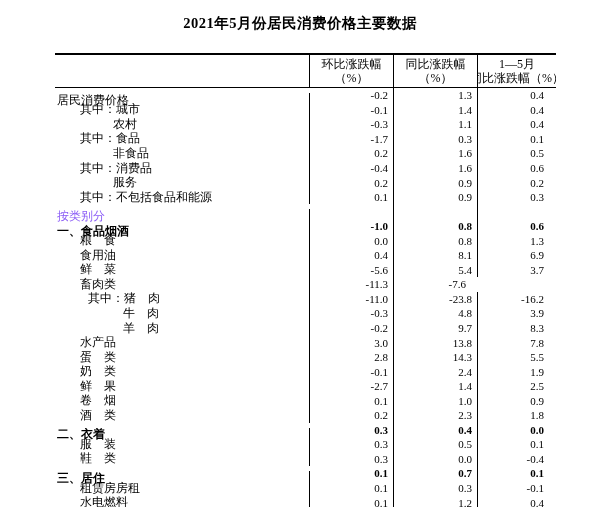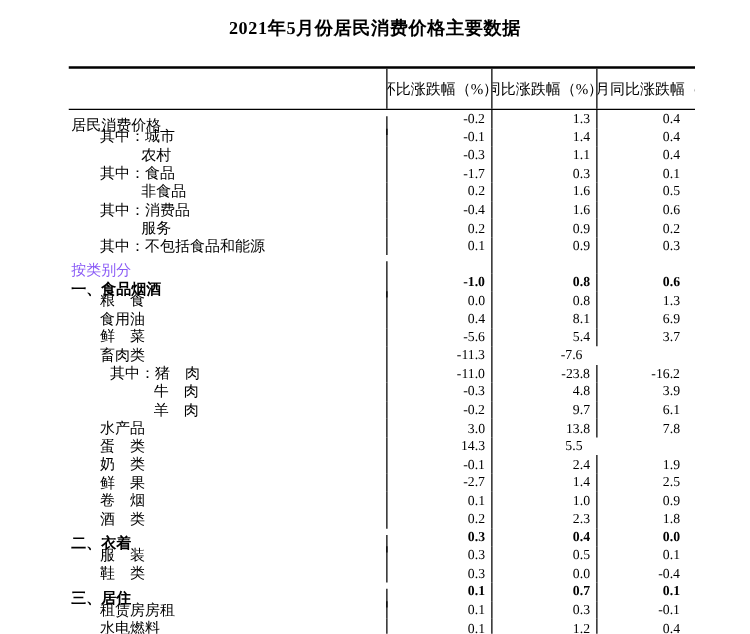--- a/index.html
+++ b/index.html
@@ -33,21 +33,21 @@
     height:100%;
     box-sizing:border-box;
     display:flex;align-items:center;
     white-space:pre;
     overflow:hidden;
   }
   .label-col{border-right:1px solid #000;}
   .c1,.c2{border-right:1px solid #000;text-align:center;}
   .th{
     justify-content:center;text-align:center;
-    flex-direction:row;
+    flex-direction:column;
     font-size:12px;line-height:14px;
   }
   .label{font-size:12px;}
   .num{
     justify-content:flex-end;
     font-size:11px;
     padding-right:5px;
   }
   .c3.num{padding-right:12px;}
   .bold .td{font-weight:bold;}
@@ -172,30 +172,31 @@
       <div class="tr body-row">
     <div class="td label-col label ind4">牛　肉</div>
     <div class="td c1 num">-0.3</div>
     <div class="td c2 num">4.8</div>
     <div class="td c3 num">3.9</div>
   </div>
       <div class="tr body-row">
     <div class="td label-col label ind4">羊　肉</div>
     <div class="td c1 num">-0.2</div>
     <div class="td c2 num">9.7</div>
-    <div class="td c3 num">6.1</div>
+    <div class="td c3 num">8.3</div>
   </div>
       <div class="tr body-row">
     <div class="td label-col label ind1">水产品</div>
     <div class="td c1 num">3.0</div>
     <div class="td c2 num">13.8</div>
     <div class="td c3 num">7.8</div>
   </div>
       <div class="tr body-row">
     <div class="td label-col label ind1">蛋　类</div>
+    <div class="td c1 num">2.8</div>
     <div class="td c2 num">14.3</div>
     <div class="td c3 num">5.5</div>
   </div>
       <div class="tr body-row">
     <div class="td label-col label ind1">奶　类</div>
     <div class="td c1 num">-0.1</div>
     <div class="td c2 num">2.4</div>
     <div class="td c3 num">1.9</div>
   </div>
       <div class="tr body-row">

